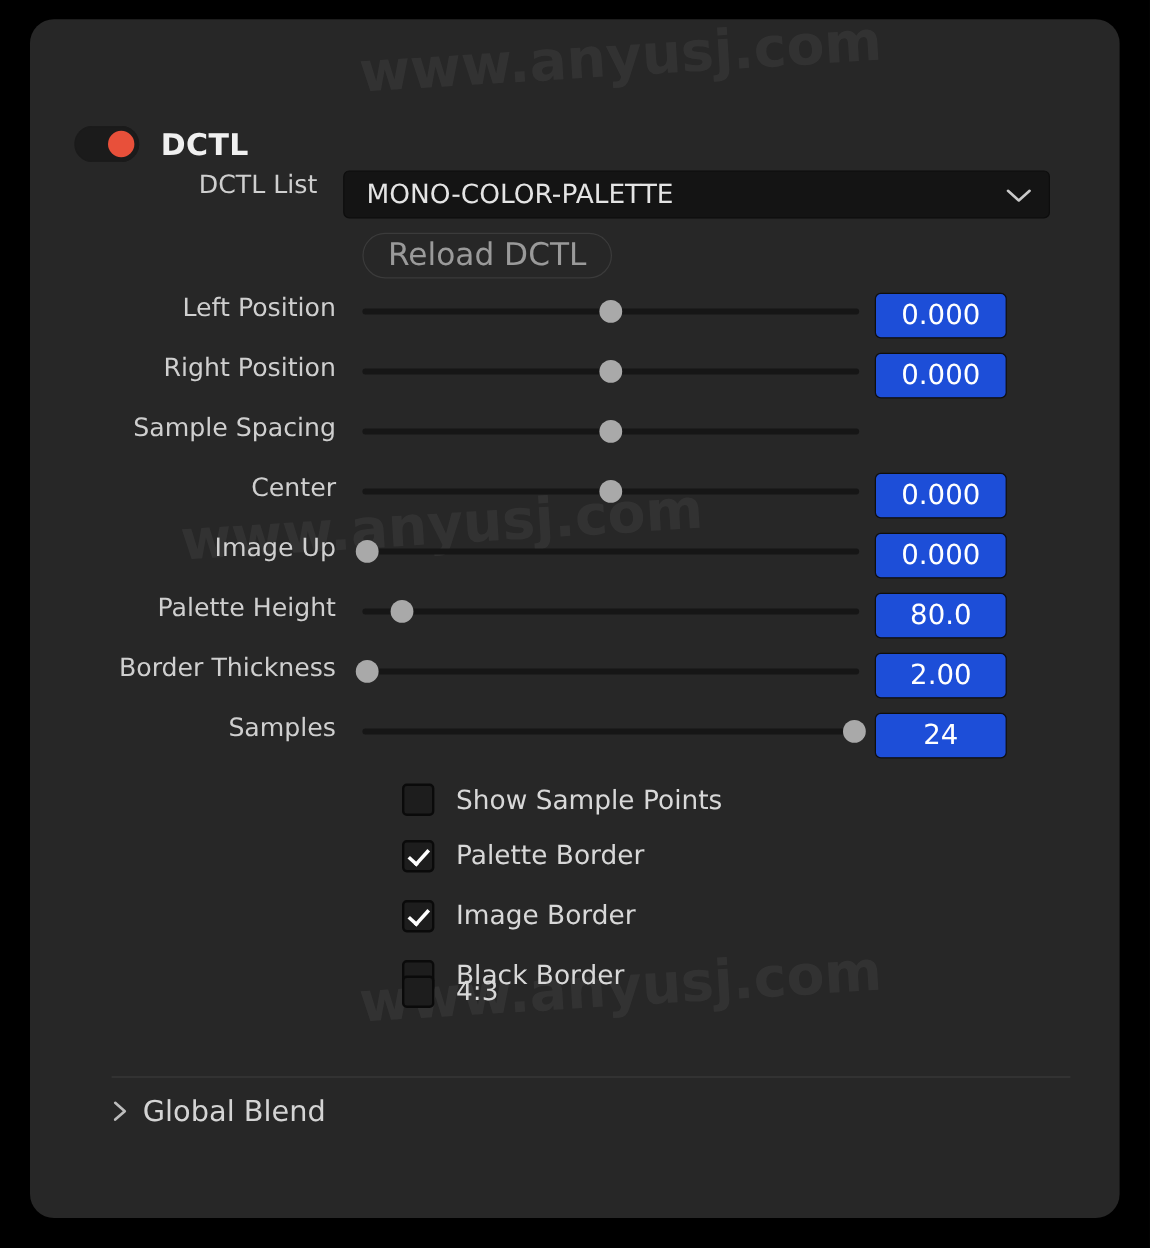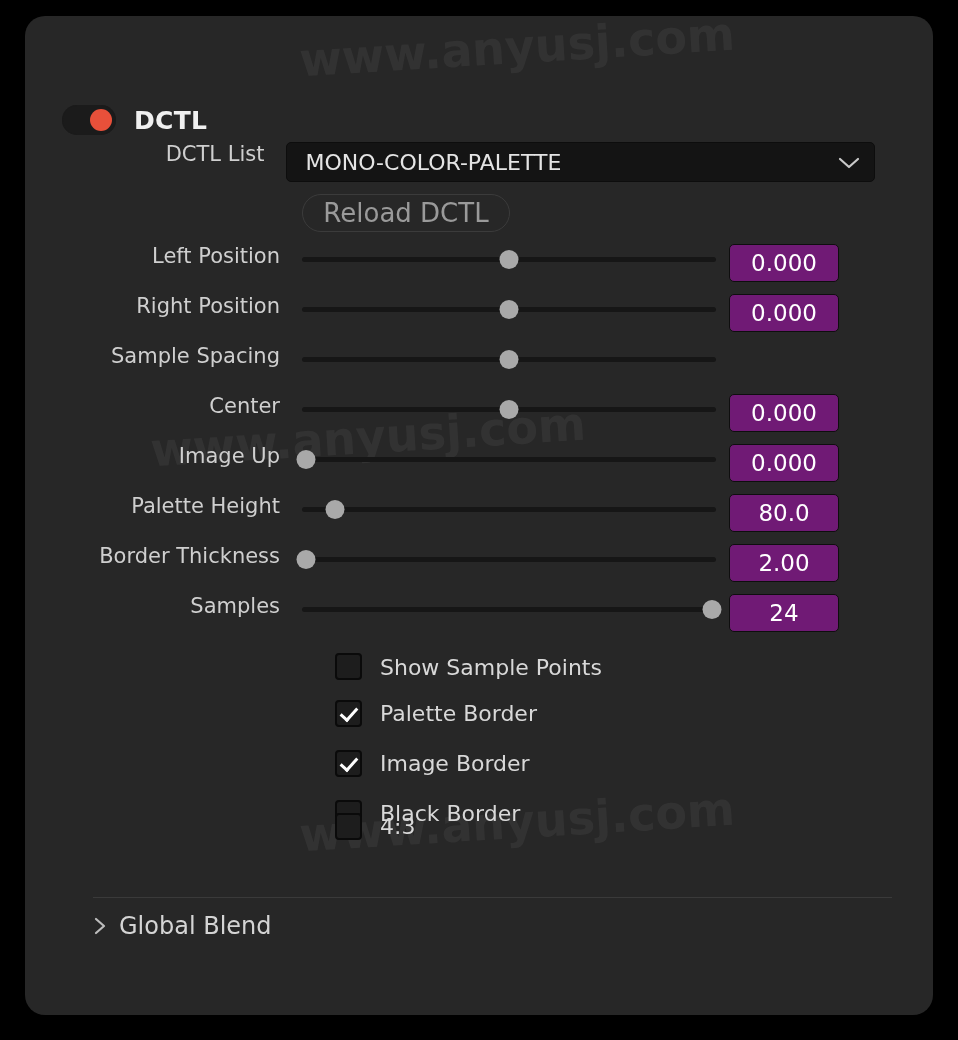--- a/index.html
+++ b/index.html
@@ -177,21 +177,21 @@
     border-radius: 50%;
     background: #a9a9a9;
     top: 50%;
     margin-top: -9.5px;
     transform: translateX(-50%);
   }
   .valbox {
     margin-left: 13px;
     width: 110px;
     height: 38px;
-    background: #701a75;
+    background: #1d4ed8;
     border: 1px solid #0e0e0e;
     border-radius: 5px;
     box-sizing: border-box;
     display: flex;
     align-items: center;
     justify-content: center;
     color: #ffffff;
     font-size: 23px;
     cursor: text;
   }

